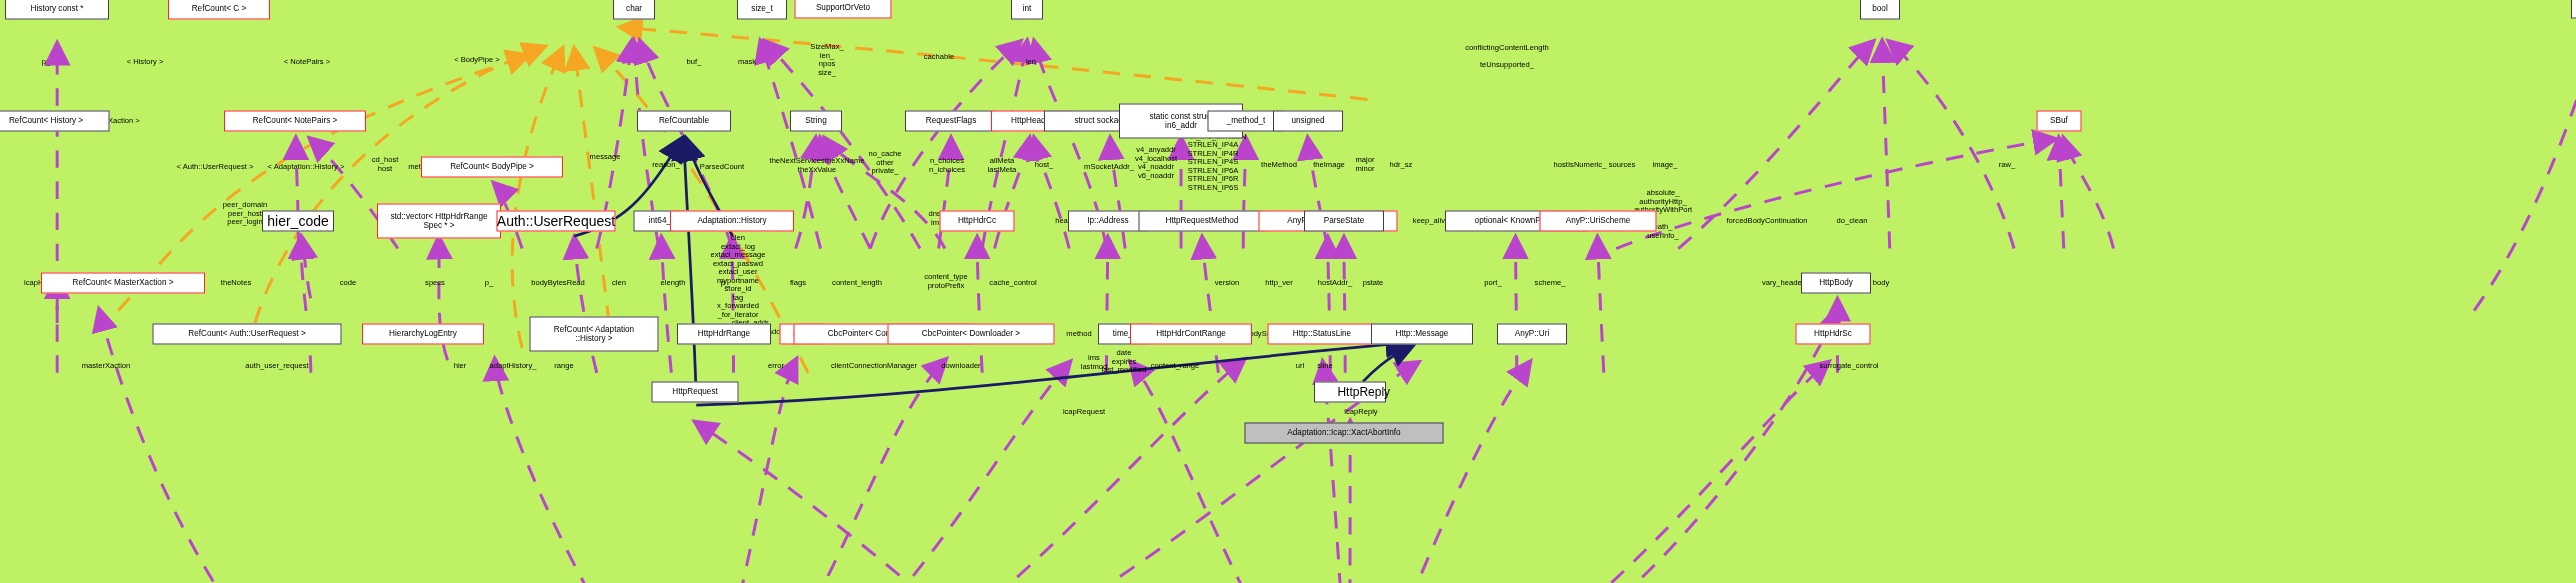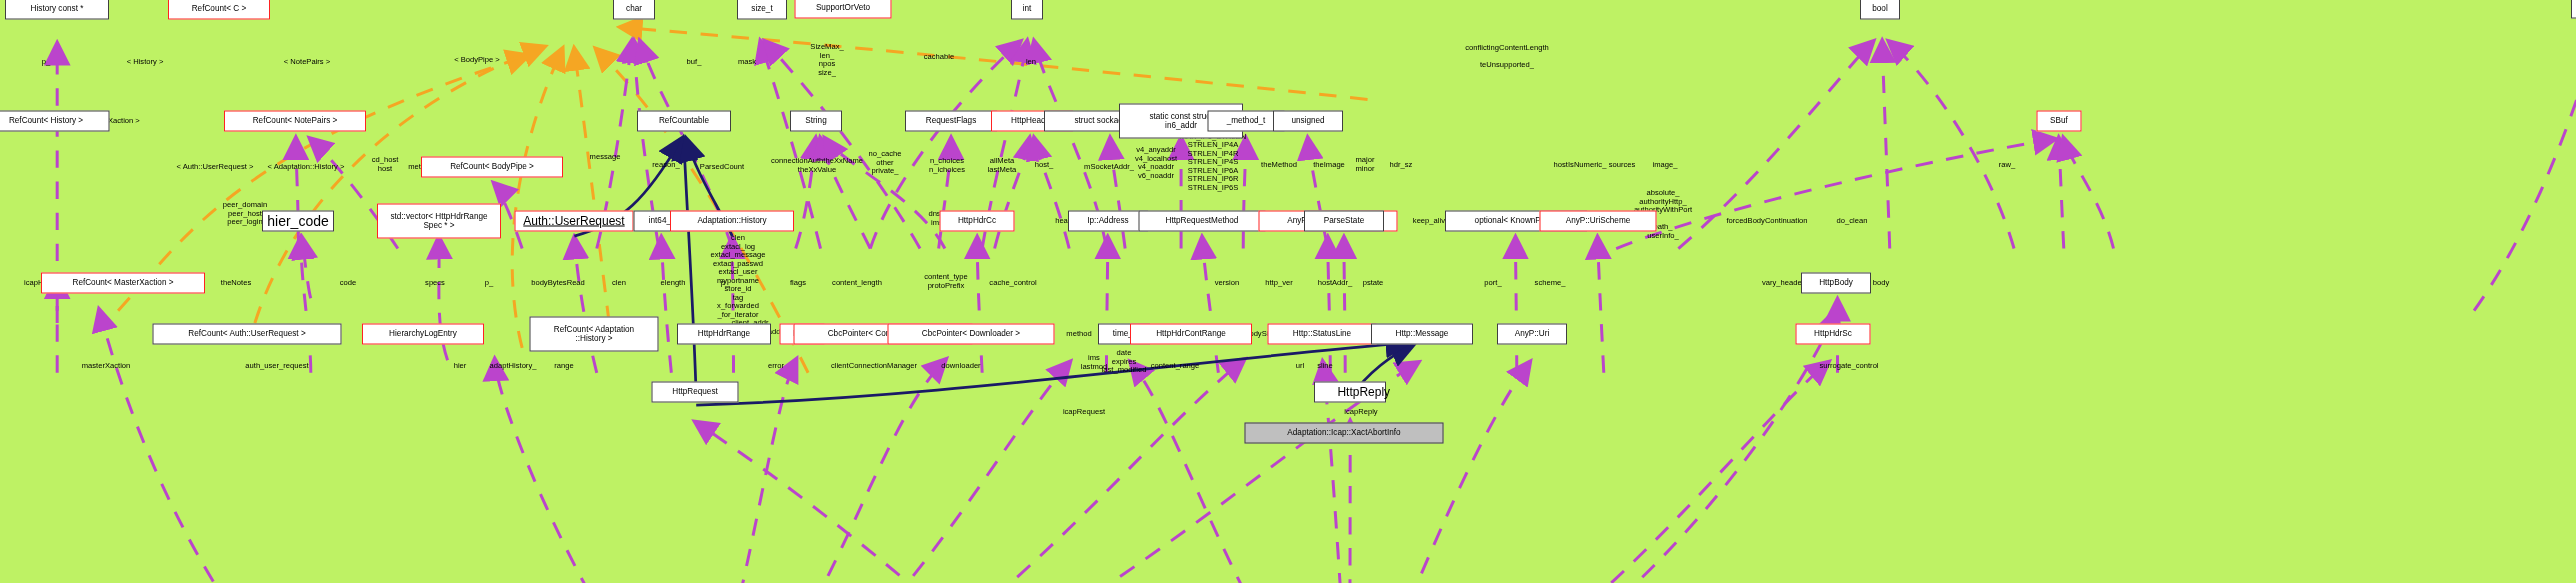--- a/index.html
+++ b/index.html
@@ -162,21 +162,21 @@
   <div class="node dark" style="left: 1181px; top: 121px; width: 124px; height: 35px; font-size: 8.2px;">static const struct
 in6_addr</div>
   <div class="node dark" style="left: 1246px; top: 121px; width: 77px; height: 21px; font-size: 8.2px;">_method_t</div>
   <div class="node dark" style="left: 1308px; top: 121px; width: 70px; height: 21px; font-size: 8.2px;">unsigned</div>
   <div class="node red" style="left: 2059px; top: 121px; width: 45px; height: 21px; font-size: 8.2px;">SBuf</div>
 
   <div class="node red" style="left: 492px; top: 167px; width: 142px; height: 21px; font-size: 8.2px;">RefCount&lt; BodyPipe &gt;</div>
   <div class="node red" style="left: 439px; top: 221px; width: 124px; height: 35px; font-size: 8.2px;">std::vector&lt; HttpHdrRange
 Spec * &gt;</div>
   <div class="node dark" style="left: 298px; top: 221px; width: 72px; height: 21px; font-size: 14px;">hier_code</div>
-  <div class="node red" style="left: 574px; top: 221px; width: 119px; height: 21px; font-size: 12px; text-decoration: underline;">Auth::UserRequest</div>
+  <div class="node red" style="left: 556px; top: 221px; width: 119px; height: 21px; font-size: 14px;">Auth::UserRequest</div>
   <div class="node dark" style="left: 661px; top: 221px; width: 55px; height: 21px; font-size: 8.2px;">int64_t</div>
   <div class="node red" style="left: 732px; top: 221px; width: 124px; height: 21px; font-size: 8.2px;">Adaptation::History</div>
   <div class="node red" style="left: 977px; top: 221px; width: 75px; height: 21px; font-size: 8.2px;">HttpHdrCc</div>
   <div class="node dark" style="left: 1108px; top: 221px; width: 80px; height: 21px; font-size: 8.2px;">Ip::Address</div>
   <div class="node dark" style="left: 1202px; top: 221px; width: 127px; height: 21px; font-size: 8.2px;">HttpRequestMethod</div>
   <div class="node red" style="left: 1328px; top: 221px; width: 139px; height: 21px; font-size: 8.2px;">AnyP::ProtocolVersion</div>
   <div class="node dark" style="left: 1344px; top: 221px; width: 80px; height: 21px; opacity: 0; font-size: 8.2px;">ParseState</div>
   <div class="node dark" style="left: 1344px; top: 221px; width: 80px; height: 21px; font-size: 8.2px;">ParseState</div>
   <div class="node dark" style="left: 1516px; top: 221px; width: 142px; height: 21px; font-size: 8.2px;">optional&lt; KnownPort &gt;</div>
   <div class="node red" style="left: 1598px; top: 221px; width: 117px; height: 21px; font-size: 8.2px;">AnyP::UriScheme</div>
@@ -221,21 +221,21 @@
 
   <div class="lbl" style="left: 109px; top: 121px; font-size: 7.6px;">&lt; MasterXaction &gt;</div>
   <div class="lbl" style="left: 215px; top: 167px; font-size: 7.6px;">&lt; Auth::UserRequest &gt;</div>
   <div class="lbl" style="left: 306px; top: 167px; font-size: 7.6px;">&lt; Adaptation::History &gt;</div>
   <div class="lbl" style="left: 385px; top: 164px; font-size: 7.6px;">cd_host
 host</div>
   <div class="lbl" style="left: 431px; top: 167px; font-size: 7.6px;">metaHeaders</div>
   <div class="lbl" style="left: 605px; top: 157px; font-size: 7.6px;">message</div>
   <div class="lbl" style="left: 666px; top: 165px; font-size: 7.6px;">reason_</div>
   <div class="lbl" style="left: 722px; top: 167px; font-size: 7.6px;">ParsedCount</div>
-  <div class="lbl" style="left: 817px; top: 165px; font-size: 7.6px;">connectionAuththeXxName
+  <div class="lbl" style="left: 817px; top: 165px; font-size: 7.6px;">theNextServicestheXxName
 theXxValue</div>
   <div class="lbl" style="left: 885px; top: 163px; font-size: 7.6px;">no_cache
 other
 private_</div>
   <div class="lbl" style="left: 947px; top: 165px; font-size: 7.6px;">n_choices
 n_ichoices</div>
   <div class="lbl" style="left: 1002px; top: 165px; font-size: 7.6px;">allMeta
 lastMeta</div>
   <div class="lbl" style="left: 1044px; top: 165px; font-size: 7.6px;">host_</div>
   <div class="lbl" style="left: 1109px; top: 167px; font-size: 7.6px;">mSocketAddr_</div>

